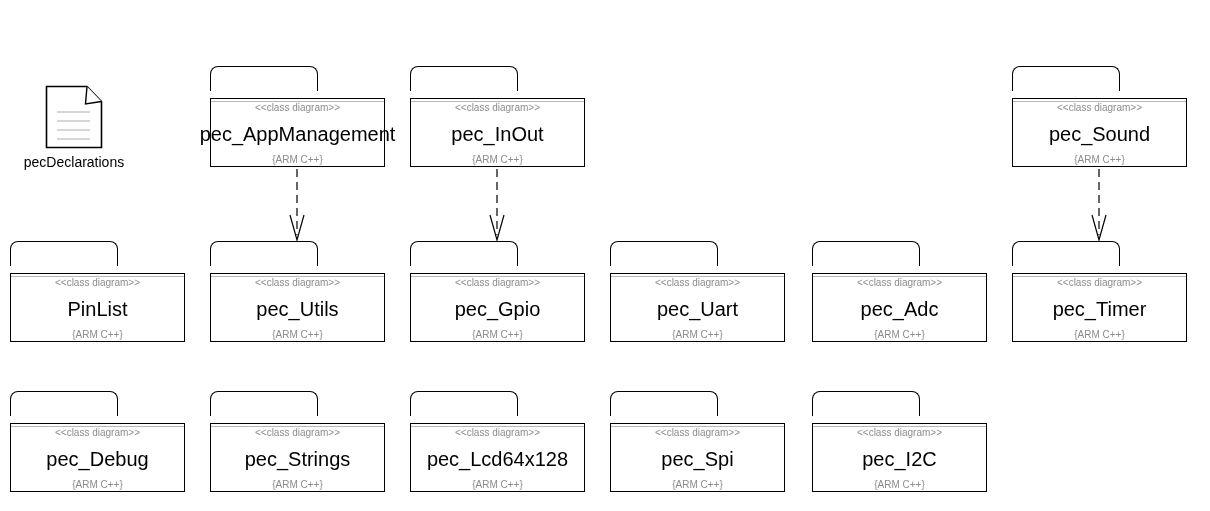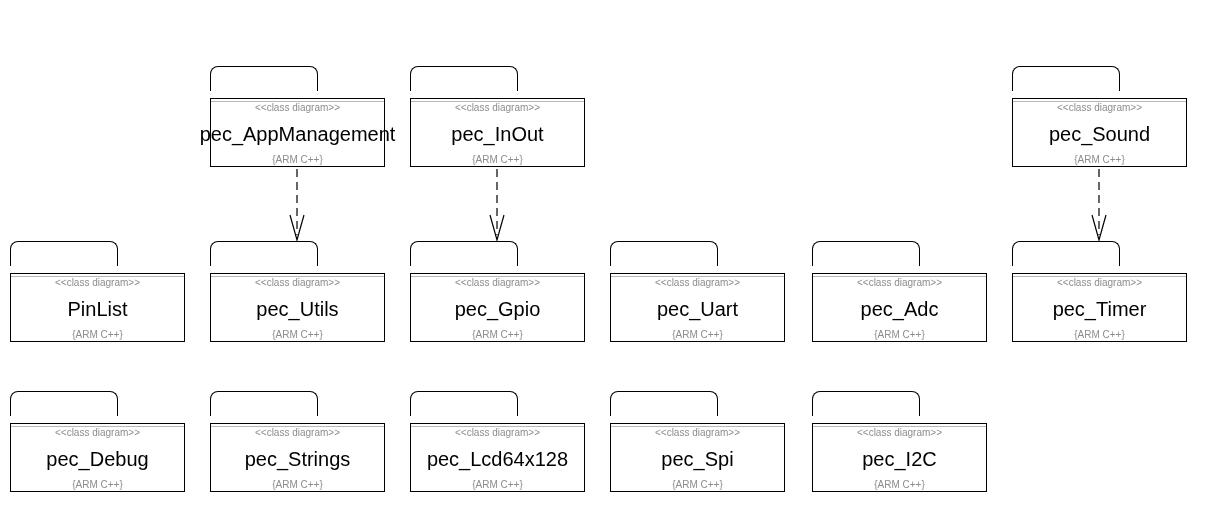--- a/index.html
+++ b/index.html
@@ -56,20 +56,33 @@
       <g>
         <line x1="497" y1="156" x2="497" y2="235" class="dash"></line>
         <path d="M490,215 L497,240 L504,215" class="head"></path>
       </g>
       <g>
         <line x1="1099" y1="156" x2="1099" y2="235" class="dash"></line>
         <path d="M1092,215 L1099,240 L1106,215" class="head"></path>
       </g>
     </svg>
 
+  <div id="artifact">
+    <svg width="58" height="64" viewBox="0 0 58 64">
+      <path d="M1.5,1.5 H42 L56.5,16.5 V62.5 H1.5 Z" fill="#ffffff" stroke="#000000" stroke-width="1.6"></path>
+      <path d="M42,1.5 L40.5,19 L56.5,16.5" fill="#ffffff" stroke="#000000" stroke-width="1.4"></path>
+      <g stroke="#c8c8c8" stroke-width="1.4">
+        <line x1="12" y1="27" x2="45" y2="27"></line>
+        <line x1="12" y1="36" x2="45" y2="36"></line>
+        <line x1="12" y1="45" x2="45" y2="45"></line>
+        <line x1="12" y1="54" x2="45" y2="54"></line>
+      </g>
+    </svg>
+    <div class="artifact-label">pecDeclarations</div>
+  </div>
 
 <div class="package" style="left: 210px; top: 66px;">
       <div class="pkg-tab"></div>
       <div class="pkg-body">
         <div class="pkg-sep"></div>
         <div class="stereotype">&lt;&lt;class diagram&gt;&gt;</div>
         <div class="pkg-name">pec_AppManagement</div>
         <div class="property">{ARM C++}</div>
       </div>
     </div>

